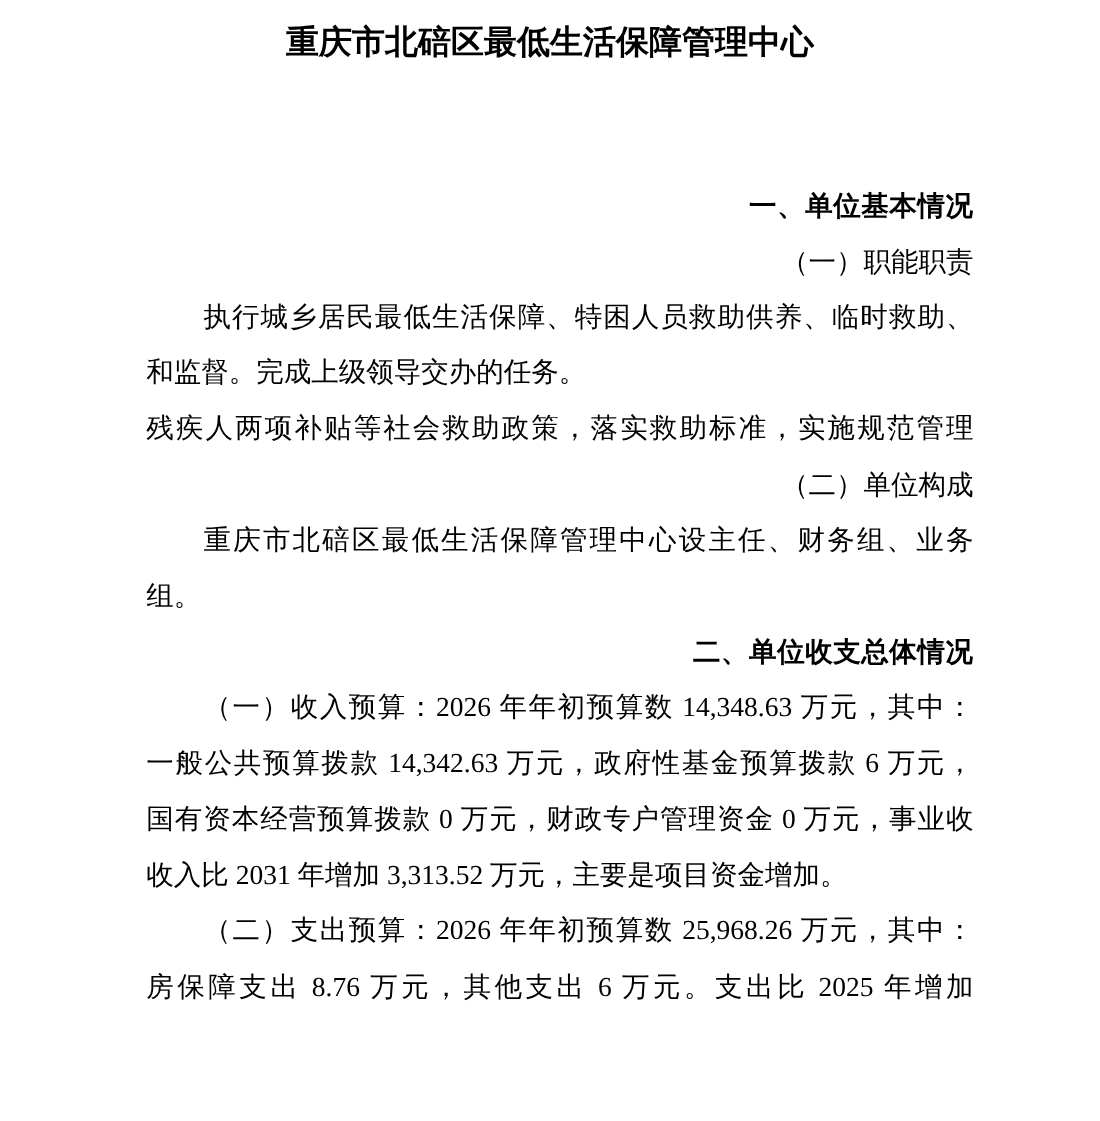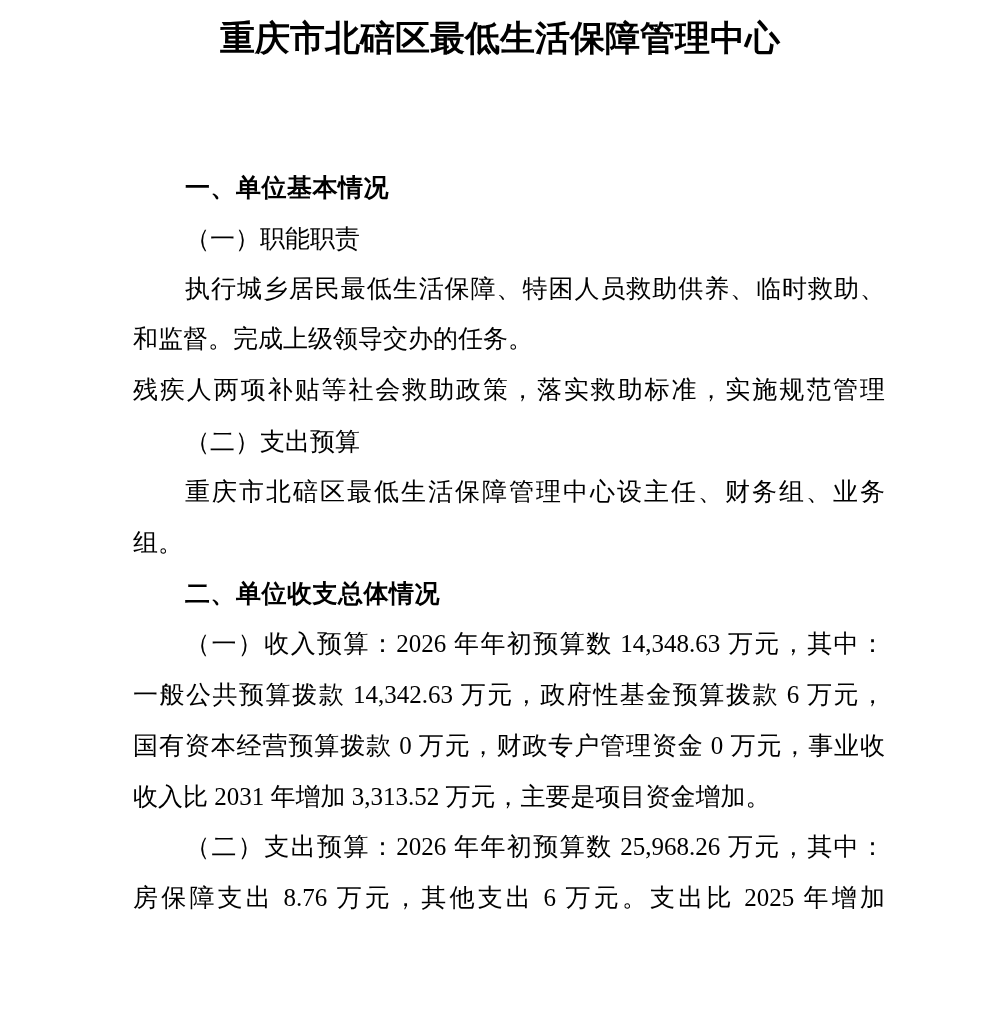--- a/index.html
+++ b/index.html
@@ -14,38 +14,38 @@
     font-family: "Liberation Serif", serif;
   }
   .title-block {
     position: absolute;
     top: 16px;
     left: 0;
     width: 100%;
     text-align: center;
     font-family: "Liberation Serif", serif;
     font-weight: 700;
-    font-size: 35px;
+    font-size: 30px;
     line-height: 46px;
   }
   .body-block {
     position: absolute;
     top: 162px;
     left: 133px;
     width: 752px;
     font-family: "Liberation Serif", serif;
     font-size: 25px;
     line-height: 50.8px;
   }
   .line {
     height: 50.8px;
     overflow: hidden;
     white-space: normal;
   }
-  .indent { text-indent: 52px; }
+  .indent { text-indent: 52px; text-align: right; }
   .justify { text-align: justify; text-align-last: justify; }
   .hei {
     font-family: "Liberation Sans", sans-serif;
     font-weight: 700;
     letter-spacing: 0.5px;
   }
   .kai {
     font-family: Liberation Sans, sans-serif;
     font-weight: 400;
   }
@@ -58,21 +58,21 @@
   <div class="title-block">
     <div class="title-line">重庆市北碚区最低生活保障管理中心</div>
   </div>
 
   <div class="body-block">
     <div class="line hei indent">一、单位基本情况</div>
     <div class="line kai indent">（一）职能职责</div>
     <div class="line indent justify">执行城乡居民最低生活保障、特困人员救助供养、临时救助、</div>
     <div class="line">和监督。完成上级领导交办的任务。</div>
     <div class="line justify">残疾人两项补贴等社会救助政策，落实救助标准，实施规范管理</div>
-    <div class="line kai indent">（二）支出预算</div>
+    <div class="line kai indent">（二）单位构成</div>
     <div class="line indent justify">重庆市北碚区最低生活保障管理中心设主任、财务组、业务</div>
     <div class="line">组。</div>
     <div class="line hei indent">二、单位收支总体情况</div>
     <div class="line indent justify">（一）收入预算：2026 年年初预算数 14,348.63 万元，其中：</div>
     <div class="line justify">一般公共预算拨款 14,342.63 万元，政府性基金预算拨款 6 万元，</div>
     <div class="line justify">国有资本经营预算拨款 0 万元，财政专户管理资金 0 万元，事业收</div>
     <div class="line">收入比 2031 年增加 3,313.52 万元，主要是项目资金增加。</div>
     <div class="line indent justify">（二）支出预算：2026 年年初预算数 25,968.26 万元，其中：</div>
     <div class="line justify">房保障支出 8.76 万元，其他支出 6 万元。支出比 2025 年增加</div>
   </div>

